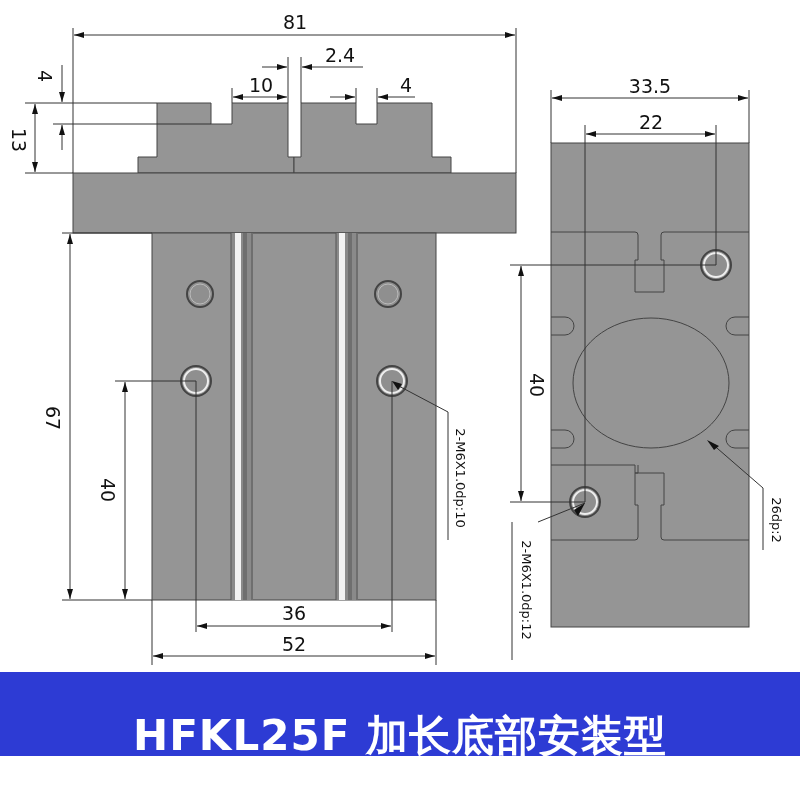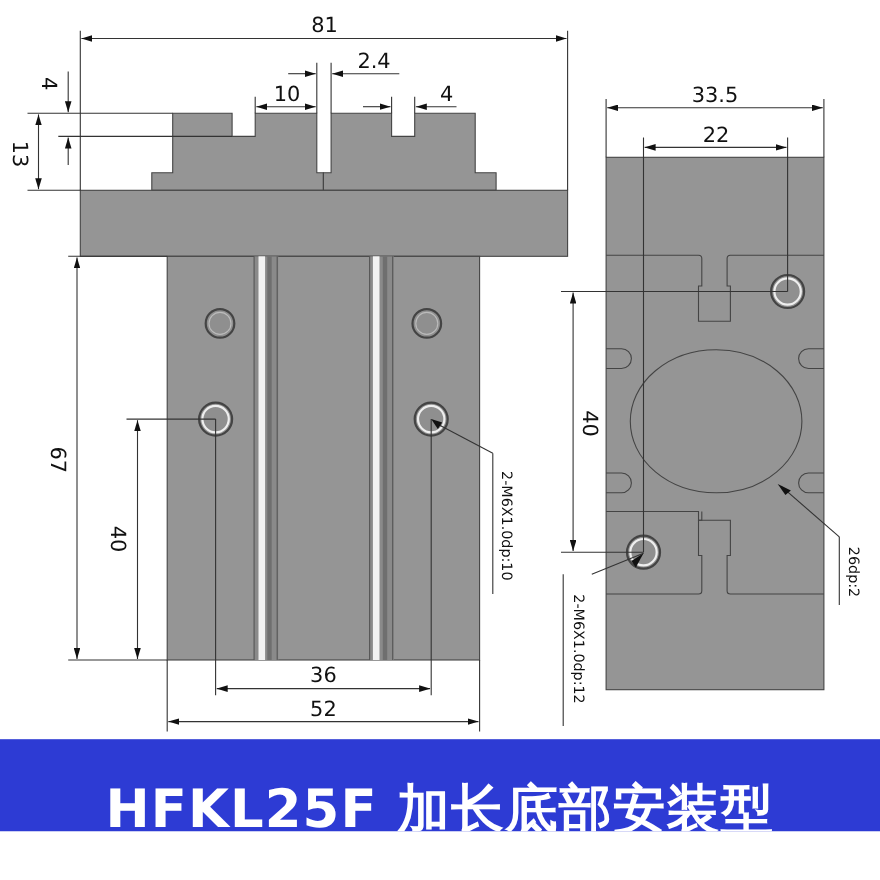--- a/index.html
+++ b/index.html
@@ -1,21 +1,21 @@
 <!DOCTYPE html>
 <html><head>
 <meta charset="utf-8">
 <style>
   html, body { margin:0; padding:0; background:#ffffff; }
   #canvas { position:relative; width:800px; height:756px; overflow:hidden; background:#ffffff; font-family:"DejaVu Sans","Liberation Sans",sans-serif; }
   svg { position:absolute; left:0; top:0; }
   .dimtxt { font-family:"DejaVu Sans","Liberation Sans",sans-serif; font-size:19px; fill:#111; }
   .smalltxt { font-family:"DejaVu Sans","Liberation Sans",sans-serif; font-size:13px; fill:#111; }
   #banner { position:absolute; left:0; top:672px; width:800px; height:128px; background:#2d3bd4; display:flex; align-items:center; justify-content:center; }
-  #banner-title { color:#ffffff; font-family:"DejaVu Sans","Liberation Sans",sans-serif; font-weight:bold; font-size:48px; letter-spacing:1px; }
+  #banner-title { color:#ffffff; font-family:"DejaVu Sans","Liberation Sans",sans-serif; font-weight:bold; font-size:42px; letter-spacing:1px; }
 </style>
 </head>
 <body>
 
 <div id="canvas">
 <svg width="800" height="672" viewBox="0 0 800 672">
   <defs>
     <marker id="arr" markerWidth="10" markerHeight="6" refX="10" refY="3" orient="auto-start-reverse" markerUnits="userSpaceOnUse">
       <path d="M0,0 L10,3 L0,6 z" fill="#111"></path>
     </marker>

